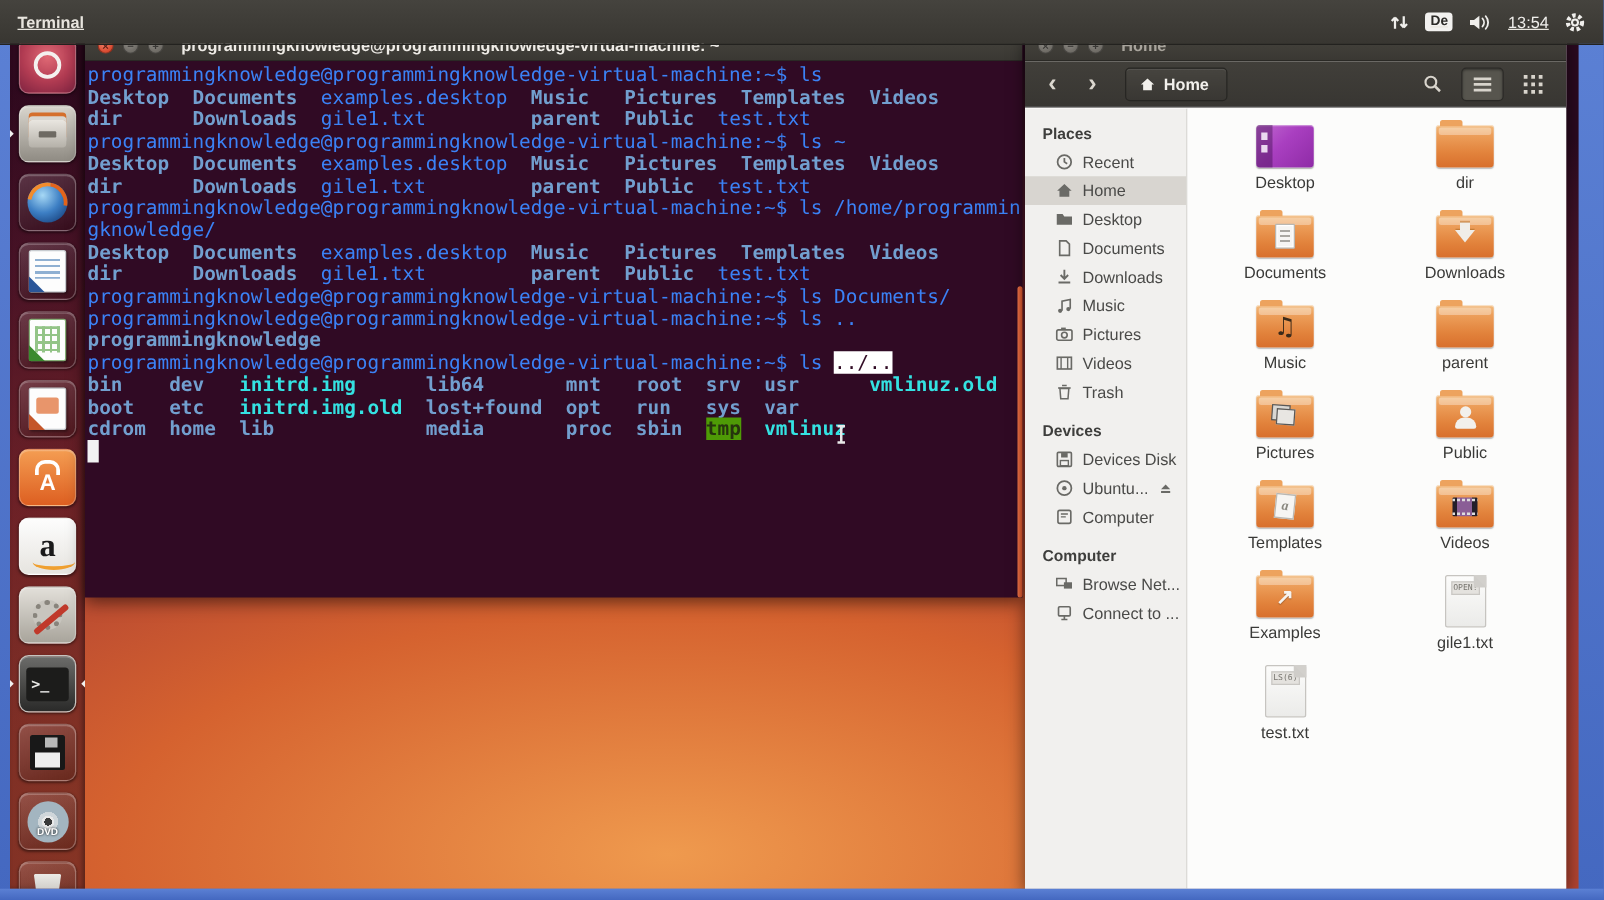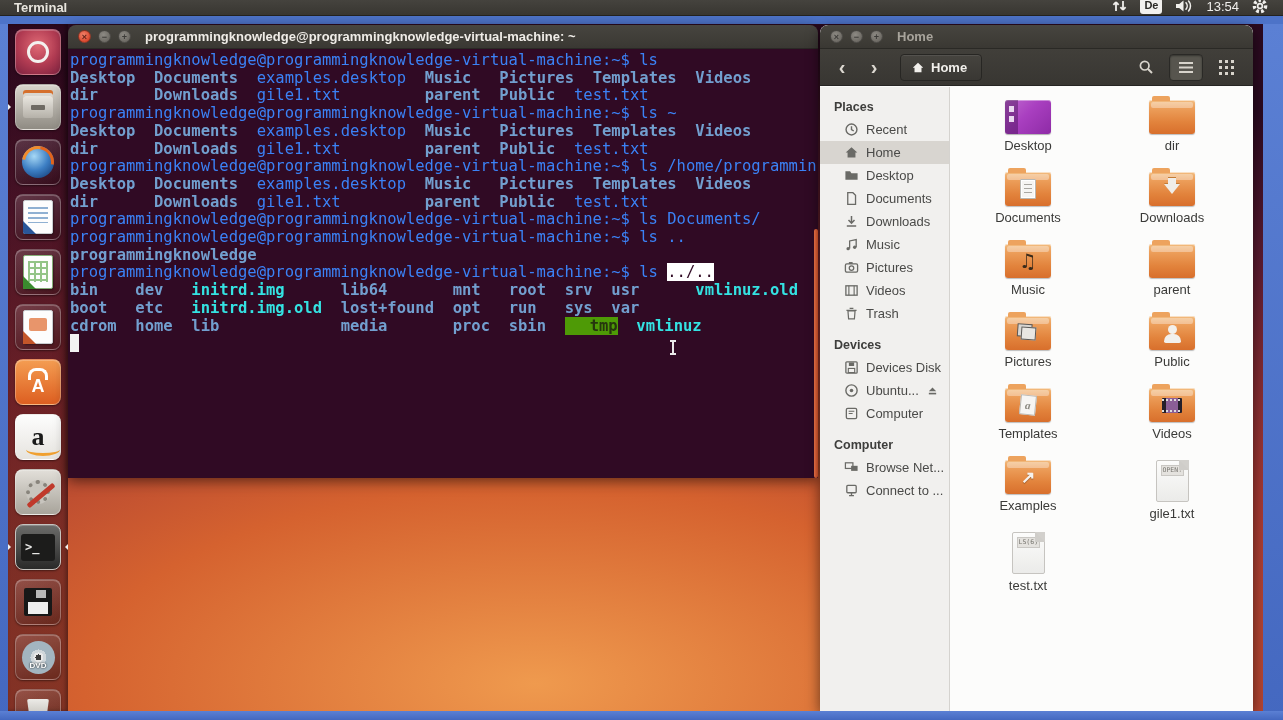--- a/index.html
+++ b/index.html
@@ -8,23 +8,23 @@
 
   
   .edge { position:absolute; background:linear-gradient(180deg,#5b80d4,#4468c0); z-index:50; }
   .edge-left  { left:0; top:24px; width:8px; height:696px; }
   .edge-right { left:1263px; top:24px; width:20px; height:696px; }
   .edge-bottom{ left:0; top:711px; width:1283px; height:9px; }
   .desktop { position:absolute; left:8px; top:24px; width:1255px; height:687px; z-index:0;
     background:radial-gradient(120% 95% at 42% 96%, #ef9a4e 0%, #d5622f 30%, #a73a33 55%, #5d1c31 80%, #2b0a20 100%); }
 
   
-  .menubar { position:absolute; left:0; top:0; width:1283px; height:16px; z-index:60;
+  .menubar { position:absolute; left:0; top:0; width:1283px; height:36px; z-index:60;
     background:linear-gradient(180deg,#45433e,#383631); border-bottom:1px solid #23221f;
-    display:flex; align-items:flex-end; color:#e8e5de; }
+    display:flex; align-items:center; color:#e8e5de;text-decoration:underline; }
   .menubar .apptitle { font-weight:bold; font-size:13px; margin-left:14px; }
   .tray { margin-left:auto; display:flex; align-items:center; gap:12px; padding-right:14px; }
   .tray svg { display:block; }
   .kbd-box { background:#f2f1ef; color:#2b2a27; font-size:11px; font-weight:bold; border-radius:3px; padding:1px 4px; line-height:1.2; }
   .clock { font-size:13px; color:#f0efec; }
 
   
   .launcher { position:absolute; left:8px; top:24px; width:60px; height:687px; z-index:10;
     background:linear-gradient(180deg, rgba(48,8,28,.55), rgba(70,16,28,.55));
     box-shadow:inset -2px 0 4px rgba(0,0,0,.35);
@@ -116,21 +116,21 @@
   .wtitle { font-size:13px; font-weight:bold; color:#efece7; margin-left:14px; white-space:nowrap; }
   .wtitle.unfocused { color:#a8a49c; }
 
   
   #terminal-window { left:68px; top:25px; width:750px; height:453px; background:#300a24; }
   .term-body { position:absolute; left:0; top:24px; right:0; bottom:0; padding:3px 0 0 2px; overflow:hidden; cursor:text; }
   .tline { white-space:pre; font:15.5px/17.7px "DejaVu Sans Mono",monospace; color:#eeeeec; }
   .sg-p  { color:#3b82f6; }
   .sg-d  { color:#729fcf; font-weight:bold; }
   .sg-l  { color:#34e2e2; font-weight:bold; }
-  .sg-tw { color:#26350e; background:#4e9a06; font-weight:bold;padding-left:25px; }
+  .sg-tw { color:#26350e; background:#4e9a06; font-weight:bold; }
   .sg-sel{ color:#300a24; background:#ffffff; }
   .sg-cur{ color:#300a24; background:#f2f2f2; }
   .term-scroll { position:absolute; right:0; top:45%; bottom:0; width:4px;
     background:linear-gradient(90deg,#f4764a,#d8532a); border-radius:2px; }
   .ibeam { position:absolute; left:604px; top:316px; width:2px; height:13px; background:#e9e9e9; }
   .ibeam::before, .ibeam::after { content:""; position:absolute; left:-2px; width:6px; height:2px; background:#e9e9e9; }
   .ibeam::before { top:-1px; } .ibeam::after { bottom:-1px; }
 
   
   #files-window { left:820px; top:25px; width:433px; height:686px; background:#fbfbfa; overflow:hidden; }
@@ -324,20 +324,21 @@
     <div class="wtitle">programmingknowledge@programmingknowledge-virtual-machine: ~</div>
   </div>
   <div class="term-body">
       <div class="tline"><span class="sg-p">programmingknowledge@programmingknowledge-virtual-machine:~$ ls</span></div>
       <div class="tline"><span class="sg-d">Desktop</span><span class="sg-p">  </span><span class="sg-d">Documents</span><span class="sg-p">  examples.desktop  </span><span class="sg-d">Music</span><span class="sg-p">   </span><span class="sg-d">Pictures</span><span class="sg-p">  </span><span class="sg-d">Templates</span><span class="sg-p">  </span><span class="sg-d">Videos</span></div>
       <div class="tline"><span class="sg-d">dir</span><span class="sg-p">      </span><span class="sg-d">Downloads</span><span class="sg-p">  gile1.txt         </span><span class="sg-d">parent</span><span class="sg-p">  </span><span class="sg-d">Public</span><span class="sg-p">  test.txt</span></div>
       <div class="tline"><span class="sg-p">programmingknowledge@programmingknowledge-virtual-machine:~$ ls ~</span></div>
       <div class="tline"><span class="sg-d">Desktop</span><span class="sg-p">  </span><span class="sg-d">Documents</span><span class="sg-p">  examples.desktop  </span><span class="sg-d">Music</span><span class="sg-p">   </span><span class="sg-d">Pictures</span><span class="sg-p">  </span><span class="sg-d">Templates</span><span class="sg-p">  </span><span class="sg-d">Videos</span></div>
       <div class="tline"><span class="sg-d">dir</span><span class="sg-p">      </span><span class="sg-d">Downloads</span><span class="sg-p">  gile1.txt         </span><span class="sg-d">parent</span><span class="sg-p">  </span><span class="sg-d">Public</span><span class="sg-p">  test.txt</span></div>
       <div class="tline"><span class="sg-p">programmingknowledge@programmingknowledge-virtual-machine:~$ ls /home/programmin</span></div>
+      <div class="tline"><span class="sg-p">gknowledge/</span></div>
       <div class="tline"><span class="sg-d">Desktop</span><span class="sg-p">  </span><span class="sg-d">Documents</span><span class="sg-p">  examples.desktop  </span><span class="sg-d">Music</span><span class="sg-p">   </span><span class="sg-d">Pictures</span><span class="sg-p">  </span><span class="sg-d">Templates</span><span class="sg-p">  </span><span class="sg-d">Videos</span></div>
       <div class="tline"><span class="sg-d">dir</span><span class="sg-p">      </span><span class="sg-d">Downloads</span><span class="sg-p">  gile1.txt         </span><span class="sg-d">parent</span><span class="sg-p">  </span><span class="sg-d">Public</span><span class="sg-p">  test.txt</span></div>
       <div class="tline"><span class="sg-p">programmingknowledge@programmingknowledge-virtual-machine:~$ ls Documents/</span></div>
       <div class="tline"><span class="sg-p">programmingknowledge@programmingknowledge-virtual-machine:~$ ls ..</span></div>
       <div class="tline"><span class="sg-d">programmingknowledge</span></div>
       <div class="tline"><span class="sg-p">programmingknowledge@programmingknowledge-virtual-machine:~$ ls </span><span class="sg-sel">../..</span></div>
       <div class="tline"><span class="sg-d">bin</span><span class="sg-p">    </span><span class="sg-d">dev</span><span class="sg-p">   </span><span class="sg-l">initrd.img</span><span class="sg-p">      </span><span class="sg-d">lib64</span><span class="sg-p">       </span><span class="sg-d">mnt</span><span class="sg-p">   </span><span class="sg-d">root</span><span class="sg-p">  </span><span class="sg-d">srv</span><span class="sg-p">  </span><span class="sg-d">usr</span><span class="sg-p">      </span><span class="sg-l">vmlinuz.old</span></div>
       <div class="tline"><span class="sg-d">boot</span><span class="sg-p">   </span><span class="sg-d">etc</span><span class="sg-p">   </span><span class="sg-l">initrd.img.old</span><span class="sg-p">  </span><span class="sg-d">lost+found</span><span class="sg-p">  </span><span class="sg-d">opt</span><span class="sg-p">   </span><span class="sg-d">run</span><span class="sg-p">   </span><span class="sg-d">sys</span><span class="sg-p">  </span><span class="sg-d">var</span></div>
       <div class="tline"><span class="sg-d">cdrom</span><span class="sg-p">  </span><span class="sg-d">home</span><span class="sg-p">  </span><span class="sg-d">lib</span><span class="sg-p">             </span><span class="sg-d">media</span><span class="sg-p">       </span><span class="sg-d">proc</span><span class="sg-p">  </span><span class="sg-d">sbin</span><span class="sg-p">  </span><span class="sg-tw">tmp</span><span class="sg-p">  </span><span class="sg-l">vmlinuz</span></div>
       <div class="tline"><span class="sg-cur"> </span></div>

